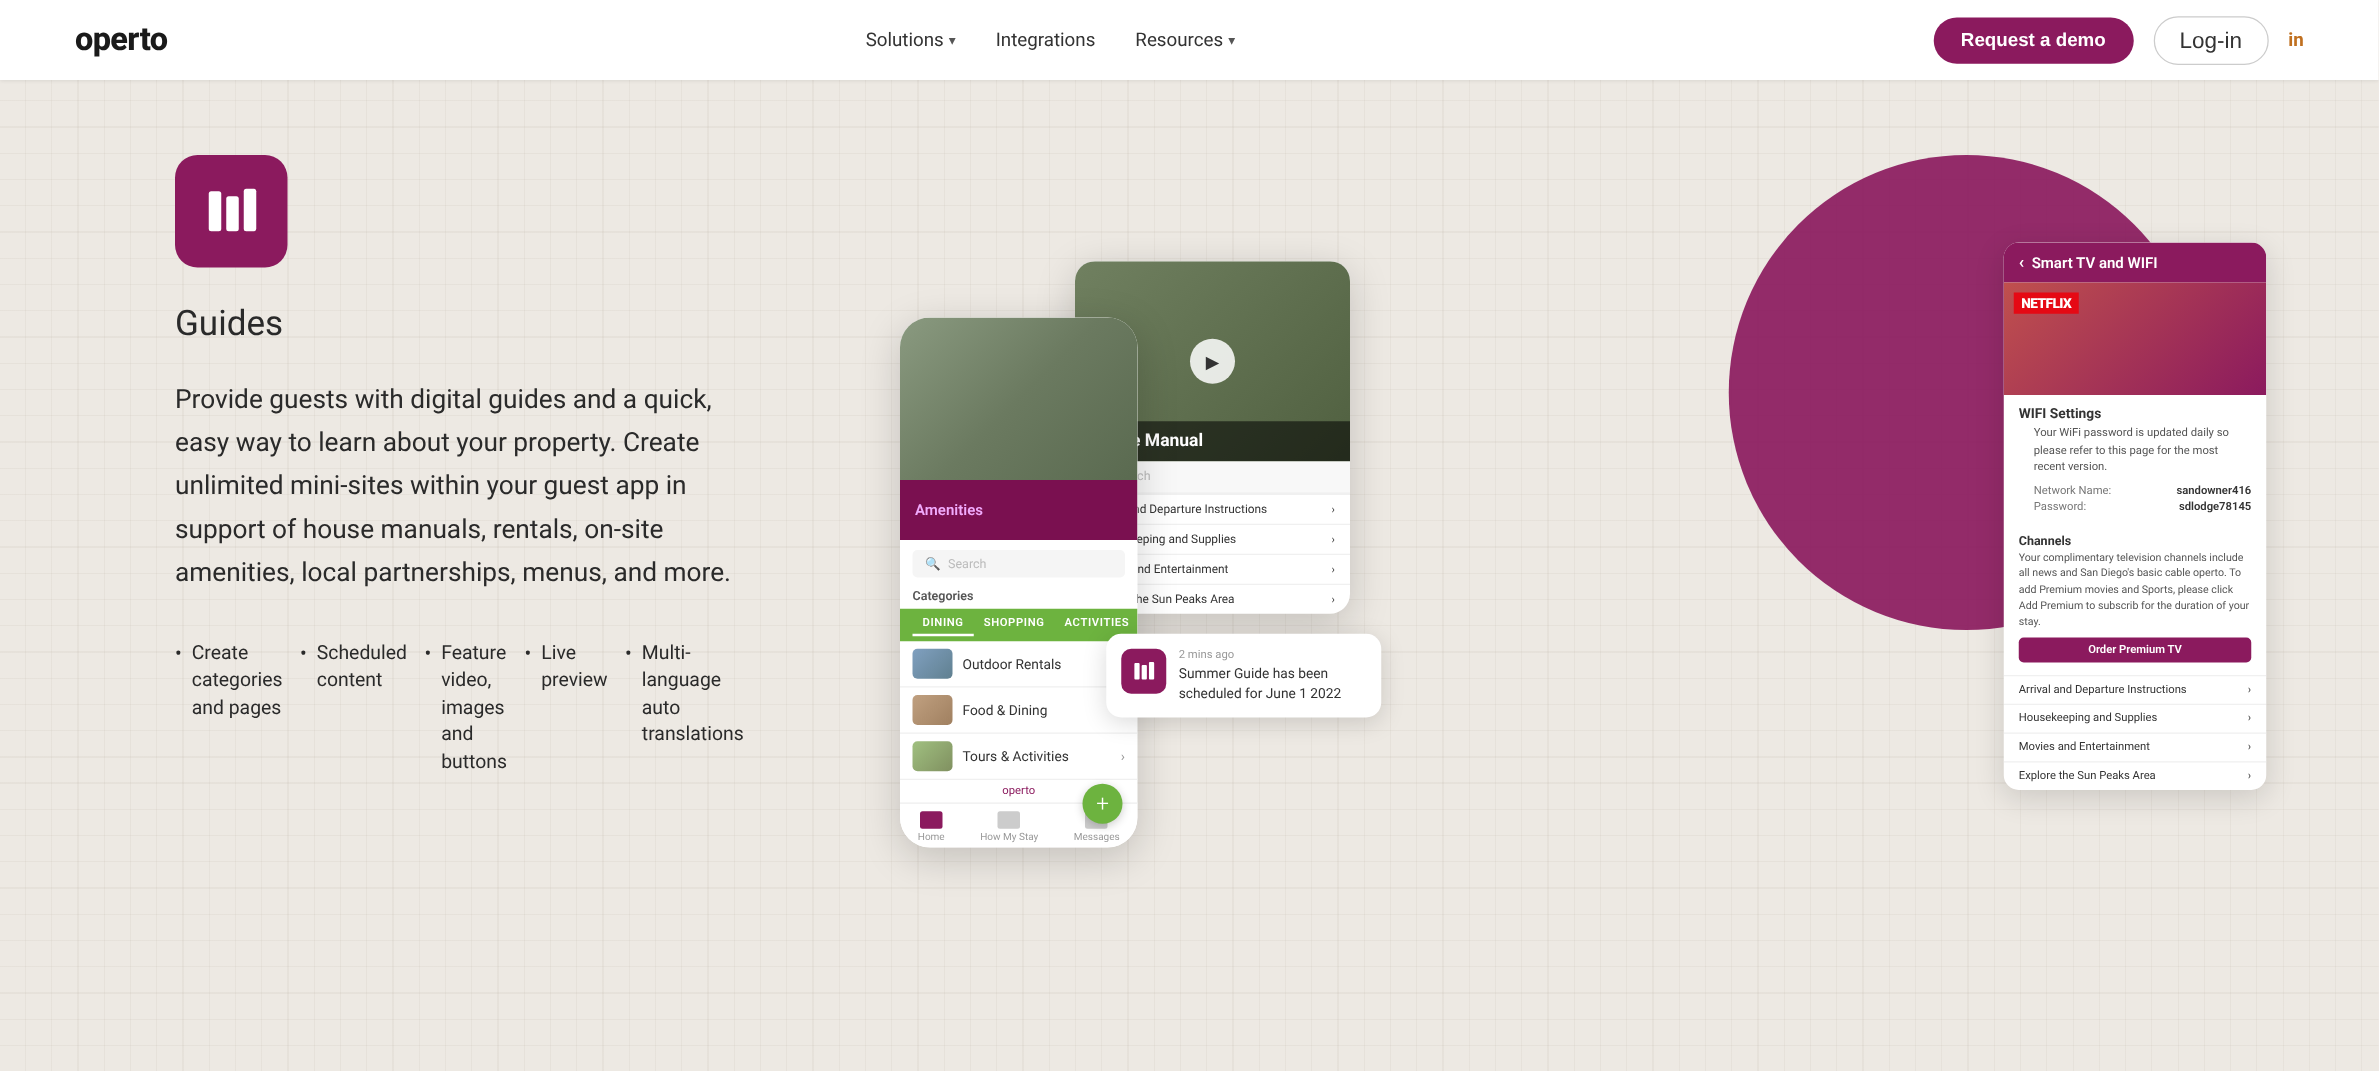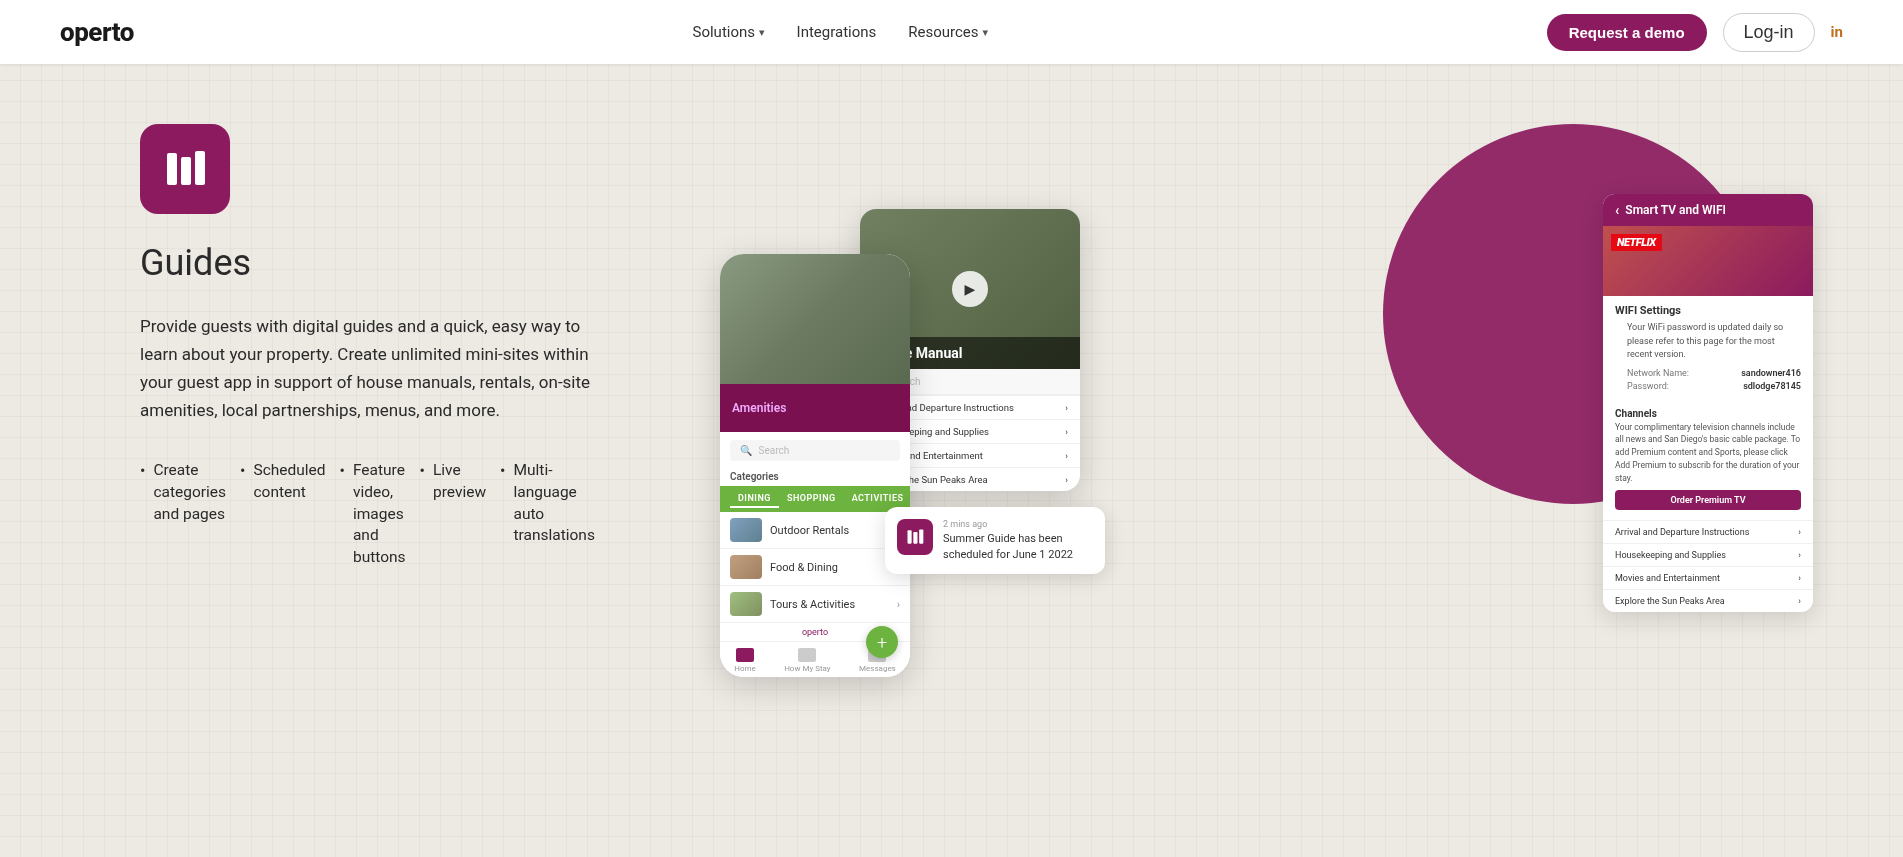--- a/index.html
+++ b/index.html
@@ -111,27 +111,27 @@
       display: flex;
       align-items: center;
       justify-content: center;
       margin-bottom: 28px;
     }
     .app-icon svg {
       width: 52px;
       height: 52px;
     }
     .section-title {
-      font-size: 36px;
+      font-size: 28px;
       font-weight: 400;
       color: #2a2a2a;
       margin-bottom: 28px;
     }
     .section-desc {
-      font-size: 17px;
+      font-size: 21px;
       line-height: 1.65;
       color: #2a2a2a;
       margin-bottom: 36px;
       max-width: 470px;
     }
     .features-grid {
       display: grid;
       grid-template-columns: 1fr 1fr;
       gap: 0;
     }
@@ -362,25 +362,24 @@
       display: flex;
       align-items: center;
       gap: 6px;
     }
     .wifi-header-back {
       font-size: 14px;
       color: #fff;
     }
     .wifi-img {
       width: 100%;
-      height: 70px;
+      height: 90px;
       background: linear-gradient(135deg, #c0504d 0%, #8b1a5e 100%);
       position: relative;
       overflow: hidden;
-      font-style: italic;
     }
     .netflix-badge {
       position: absolute;
       top: 8px;
       left: 8px;
       background: #e50914;
       color: #fff;
       font-size: 11px;
       font-weight: 900;
       padding: 2px 6px;
@@ -561,21 +560,21 @@
         <div class="wifi-row">
           <span class="wifi-label">Network Name:</span>
           <span class="wifi-value">sandowner416</span>
         </div>
         <div class="wifi-row">
           <span class="wifi-label">Password:</span>
           <span class="wifi-value">sdlodge78145</span>
         </div>
       </div>
       <div class="wifi-channels-title">Channels</div>
-      <div class="wifi-channels-text">Your complimentary television channels include all news and San Diego's basic cable package. To add Premium content and Sports, please click Add Premium to subscrib for the duration of your stay.</div>
+      <div class="wifi-channels-text">Your complimentary television channels include all news and San Diego's basic cable operto. To add Premium movies and Sports, please click Add Premium to subscrib for the duration of your stay.</div>
       <div class="wifi-order-btn">Order Premium TV</div>
       <div class="wifi-list-item">
         <span>Arrival and Departure Instructions</span>
         <span>›</span>
       </div>
       <div class="wifi-list-item">
         <span>Housekeeping and Supplies</span>
         <span>›</span>
       </div>
       <div class="wifi-list-item">

